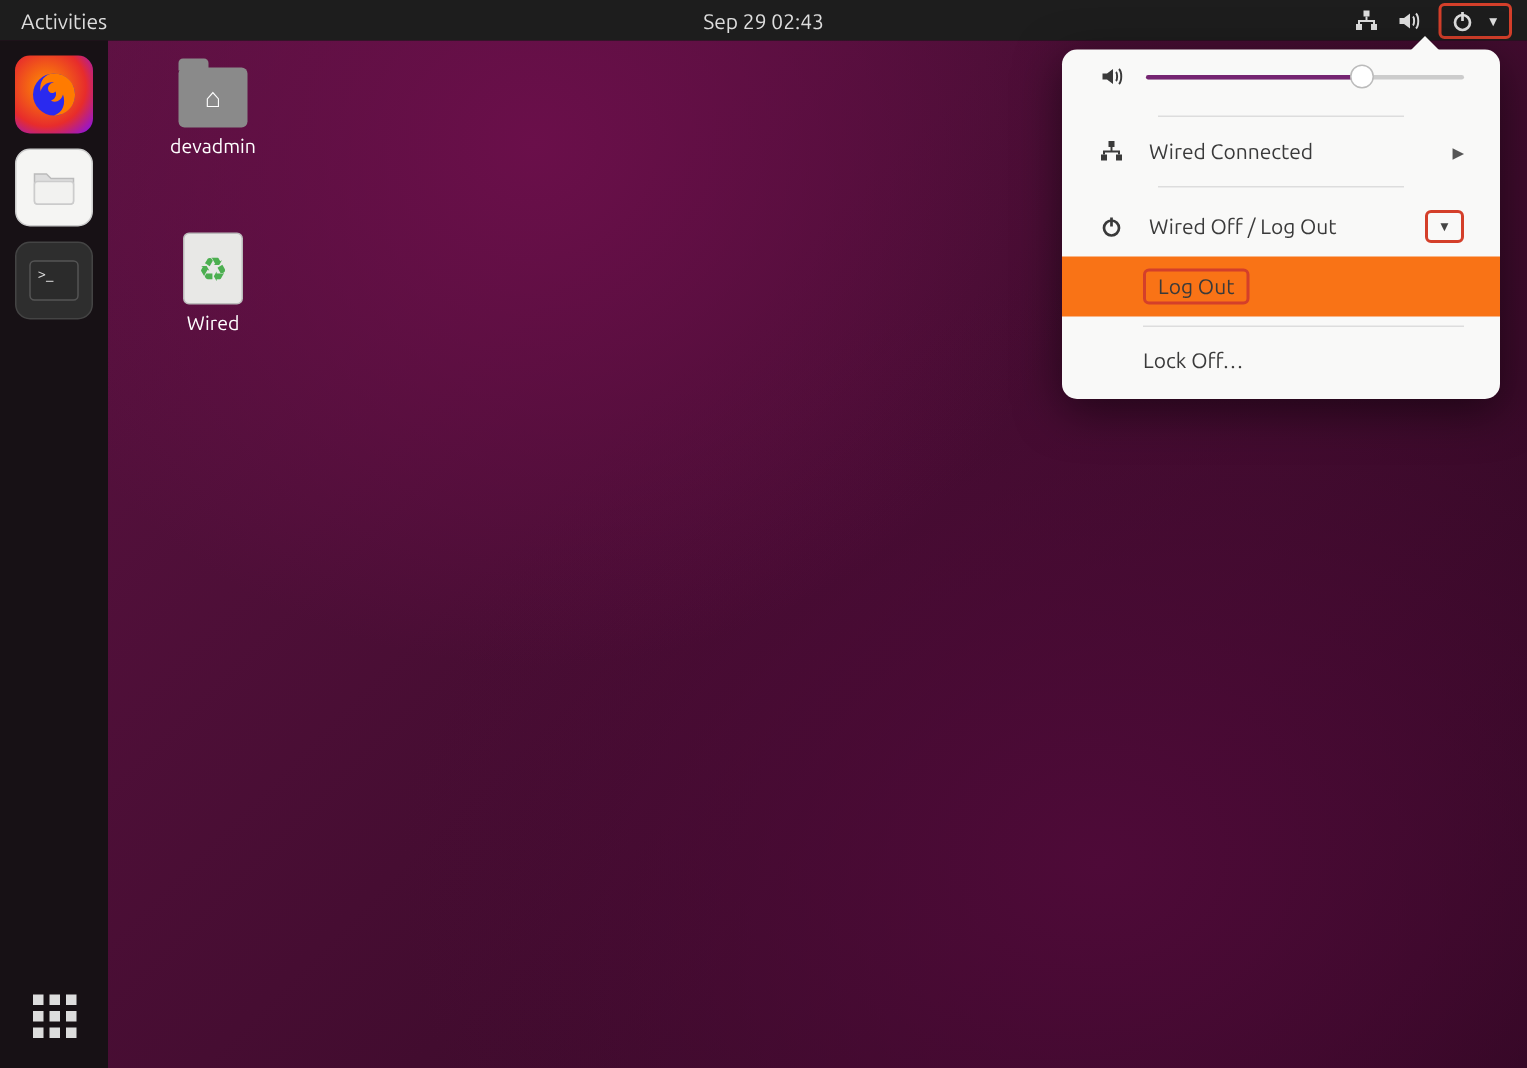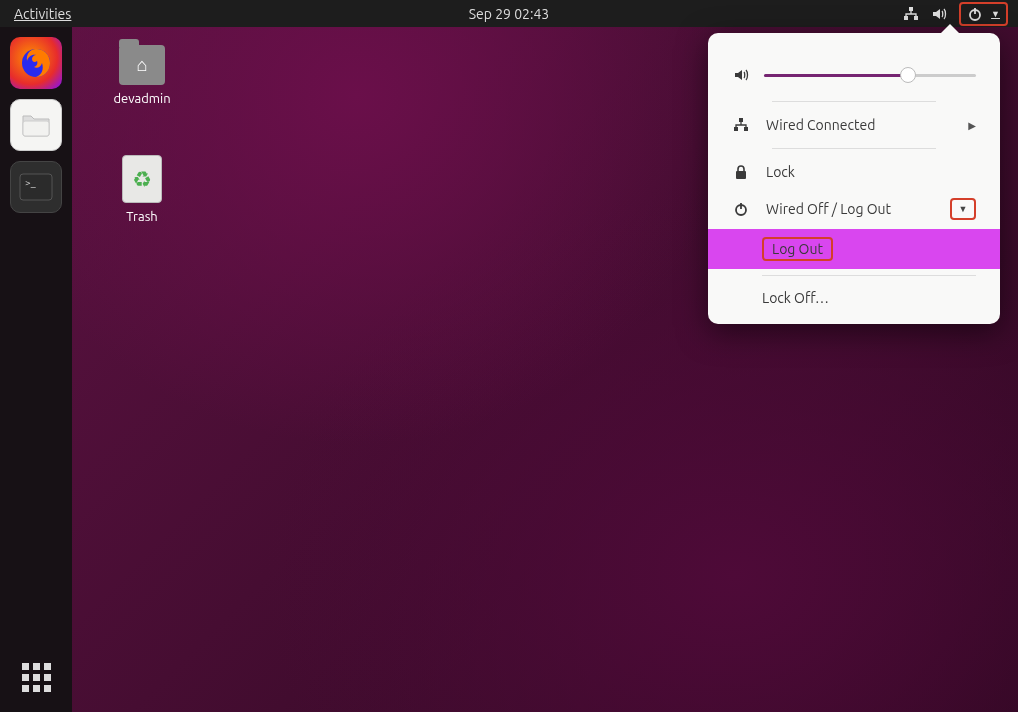--- a/index.html
+++ b/index.html
@@ -1,19 +1,19 @@
 <!DOCTYPE html>
 <html><head>
   <meta charset="utf-8">
   <style>
     * { margin: 0; padding: 0; box-sizing: border-box; font-family: Ubuntu, "Segoe UI", sans-serif; }
     body { width: 1018px; height: 712px; overflow: hidden; position: relative; background: #2c001e; }
 
     
-    .topbar { position: absolute; top: 0; left: 0; right: 0; height: 27px; background: #1d1d1d; color: #ddd; display: flex; align-items: center; font-size: 14px; z-index: 10; text-decoration: underline; }
+    .topbar { position: absolute; top: 0; left: 0; right: 0; height: 27px; background: #1d1d1d; color: #ddd; display: flex; align-items: center; font-size: 14px; z-index: 10; }
     .topbar .activities { padding: 0 14px; cursor: pointer; }
     .topbar .clock { position: absolute; left: 50%; transform: translateX(-50%); }
     .topbar .tray { margin-left: auto; display: flex; align-items: center; gap: 12px; padding-right: 10px; }
     .tray-icon { width: 16px; height: 16px; display: inline-flex; align-items: center; justify-content: center; }
     .power-highlight { border: 2px solid #d43f2a; border-radius: 4px; padding: 2px 6px; display: flex; gap: 8px; align-items: center; background:#1d1d1d; height:24px;}
 
     
     .dock { position: absolute; left: 0; top: 27px; bottom: 0; width: 72px; background: rgba(20,20,20,0.85); display: flex; flex-direction: column; align-items: center; padding-top: 10px; gap: 10px; z-index: 5; }
     .dock-item { width: 52px; height: 52px; border-radius: 10px; display: flex; align-items: center; justify-content: center; cursor: pointer; }
     .dock-firefox { background: radial-gradient(circle at 40% 40%, #ff9100, #e72c2c 60%, #7e0fff 100%); }
@@ -30,33 +30,33 @@
         radial-gradient(ellipse at 70% 80%, #4e0a38 0%, rgba(0,0,0,0) 50%),
         linear-gradient(135deg, #5b1241 0%, #2d0720 100%);
     }
     .desktop-icon { position: absolute; width: 80px; text-align: center; color: #fff; font-size: 13px; cursor: pointer; }
     .desktop-icon .folder { width: 46px; height: 40px; margin: 0 auto 6px; background: #8a8a8a; border-radius: 4px; position: relative; }
     .desktop-icon .folder::before { content: ""; position: absolute; top: -6px; left: 0; width: 20px; height: 8px; background: #8a8a8a; border-radius: 3px 3px 0 0; }
     .home-glyph { position:absolute; inset:0; display:flex; align-items:center; justify-content:center; color:#fff; font-size:18px;}
     .trash-bin { width: 40px; height: 48px; margin: 0 auto 6px; background: #e8e8e6; border: 1px solid #bbb; border-radius: 4px; display:flex; align-items:center; justify-content:center; color:#4caf50; font-size:22px; }
 
     
-    .popover { position: absolute; top: 33px; right: 18px; width: 292px; background: #f9f9f8; border-radius: 10px; box-shadow: 0 8px 30px rgba(0,0,0,0.5); padding: 28px 0 10px; z-index: 20; color: #3a3a3a; font-size: 14px; }
+    .popover { position: absolute; top: 33px; right: 18px; width: 292px; background: #f9f9f8; border-radius: 10px; box-shadow: 0 8px 30px rgba(0,0,0,0.5); padding: 4px 0 10px; z-index: 20; color: #3a3a3a; font-size: 14px; }
     .popover::before { content: ""; position: absolute; top: -9px; right: 40px; border-left: 10px solid transparent; border-right: 10px solid transparent; border-bottom: 10px solid #f9f9f8; }
     .vol-row { display: flex; align-items: center; gap: 14px; padding: 6px 24px 12px; }
     .slider-track { flex: 1; height: 3px; background: #ccc; position: relative; border-radius: 2px; }
     .slider-fill { position: absolute; left: 0; top: 0; bottom: 0; width: 68%; background: #762572; border-radius: 2px; }
     .slider-thumb { position: absolute; top: 50%; left: 68%; transform: translate(-50%,-50%); width: 16px; height: 16px; background: #fff; border: 1px solid #bbb; border-radius: 50%; }
     .menu-sep { height: 1px; background: #ddd; margin: 6px 24px; }
     .menu-sep.short { margin: 6px 64px 6px 64px;}
     .menu-row { display: flex; align-items: center; gap: 16px; padding: 9px 24px; cursor: pointer; }
     .menu-icon { width: 18px; display:flex; justify-content:center; color:#3a3a3a;}
     .menu-arrow { margin-left: auto; font-size: 10px; color: #555; }
     .submenu-row { padding: 8px 24px 8px 54px; cursor: pointer; }
-    .submenu-row.hover { background: #d946ef; }
+    .submenu-row.hover { background: #f97316; }
     .logout-highlight { display: inline-block; border: 2px solid #d43f2a; border-radius: 4px; padding: 2px 8px; }
     .expand-highlight { border: 2px solid #d43f2a; border-radius: 4px; width: 26px; height: 22px; display: flex; align-items: center; justify-content: center; font-size: 9px; color: #444; }
     .submenu-sep { height: 1px; background: #ddd; margin: 6px 24px 6px 54px; }
 
     svg { display: block; }
   </style>
 </head>
 <body>
 
 <div class="topbar">
@@ -125,21 +125,21 @@
 
 <div class="desktop">
   <div class="desktop-icon" style="top:18px; left:30px;">
     <div class="folder">
         <span class="home-glyph">⌂</span>
       </div>
     <div>devadmin</div>
   </div>
   <div class="desktop-icon" style="top:128px; left:30px;">
     <div class="trash-bin">♻</div>
-    <div>Trash</div>
+    <div>Wired</div>
   </div>
 </div>
 
 <div class="popover">
   <div class="vol-row">
     <span class="menu-icon">
       <svg width="16" height="16" viewBox="0 0 16 16" fill="#3a3a3a">
           <path d="M2 6v4h3l4 3V3L5 6z"></path>
           <path d="M11 5c1 1 1 5 0 6M13 3c2 2 2 8 0 10" stroke="#3a3a3a" stroke-width="1.3" fill="none"></path>
         </svg>
@@ -159,29 +159,20 @@
           <rect x="11" y="10" width="4" height="4"></rect>
           <path d="M8 5v3M8 8H3v2M8 8h5v2" stroke="#3a3a3a" stroke-width="1.3" fill="none"></path>
         </svg>
     </span>
     <span>Wired Connected</span>
     <span class="menu-arrow">▶</span>
   </div>
   <div class="menu-sep short"></div>
 
 
-  <div class="menu-row">
-    <span class="menu-icon">
-      <svg width="14" height="16" viewBox="0 0 14 16" fill="#3a3a3a">
-          <rect x="2" y="7" width="10" height="8" rx="1"></rect>
-          <path d="M4 7V5a3 3 0 0 1 6 0v2" fill="none" stroke="#3a3a3a" stroke-width="1.6"></path>
-        </svg>
-    </span>
-    <span>Lock</span>
-  </div>
 
   <div class="menu-row">
     <span class="menu-icon">
       <svg width="16" height="16" viewBox="0 0 16 16" fill="none" stroke="#3a3a3a" stroke-width="1.8">
           <circle cx="8" cy="9" r="5"></circle>
           <line x1="8" y1="2" x2="8" y2="8"></line>
         </svg>
     </span>
     <span>Wired Off / Log Out</span>
     <span class="menu-arrow expand-highlight">▼</span>

